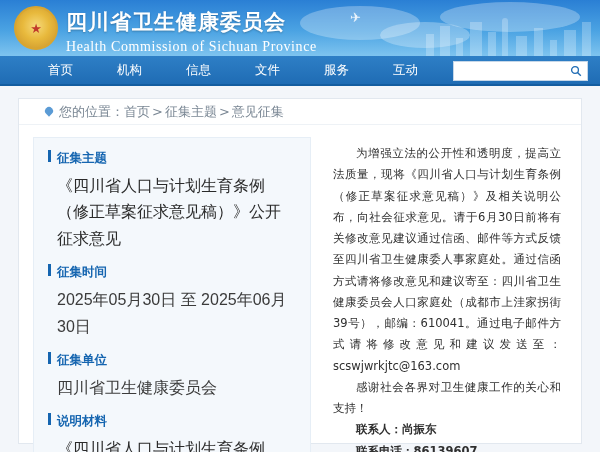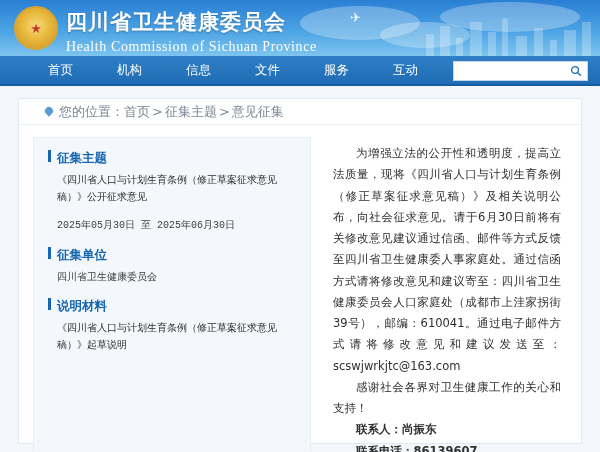--- a/index.html
+++ b/index.html
@@ -116,23 +116,23 @@
   .field { margin-bottom: 12px; }
   .field-label {
     display: flex; align-items: flex-start;
     font-size: 12.5px; color: #1565b0; font-weight: bold; margin-bottom: 6px;
     font-family: "DejaVu Sans", "Liberation Sans", sans-serif;
   }
   .field-label .bar {
     width: 3px; height: 12px; background: #1565b0; margin-right: 6px;
   }
   .field-value {
-    font-size: 10px; color: #3b3b3b; line-height: 1.65;
+    font-size: 16px; color: #3b3b3b; line-height: 1.65;
     padding-left: 9px;
-    font-family: Liberation Mono, monospace;
+    font-family: Liberation Sans, sans-serif;
   }
   .field-value.link { color: #2a2a2a; }
 
   
   .right {
     flex: 1; padding: 6px 6px 0 22px;
     font-size: 11.5px; color: #2f2f2f; line-height: 1.85;
     font-family: "DejaVu Sans", "Liberation Sans", sans-serif;
   }
   .right p { text-indent: 2em; text-align: justify; }
@@ -212,20 +212,24 @@
 
         <div class="field">
           <div class="field-label">
             <span class="bar"></span>
             <span>征集主题</span>
           </div>
           <div class="field-value link">《四川省人口与计划生育条例（修正草案征求意见稿）》公开征求意见</div>
         </div>
 
         <div class="field">
+          <div class="field-label">
+            <span class="bar"></span>
+            <span>征集时间</span>
+          </div>
           <div class="field-value">2025年05月30日 至 2025年06月30日</div>
         </div>
 
         <div class="field">
           <div class="field-label">
             <span class="bar"></span>
             <span>征集单位</span>
           </div>
           <div class="field-value">四川省卫生健康委员会</div>
         </div>

